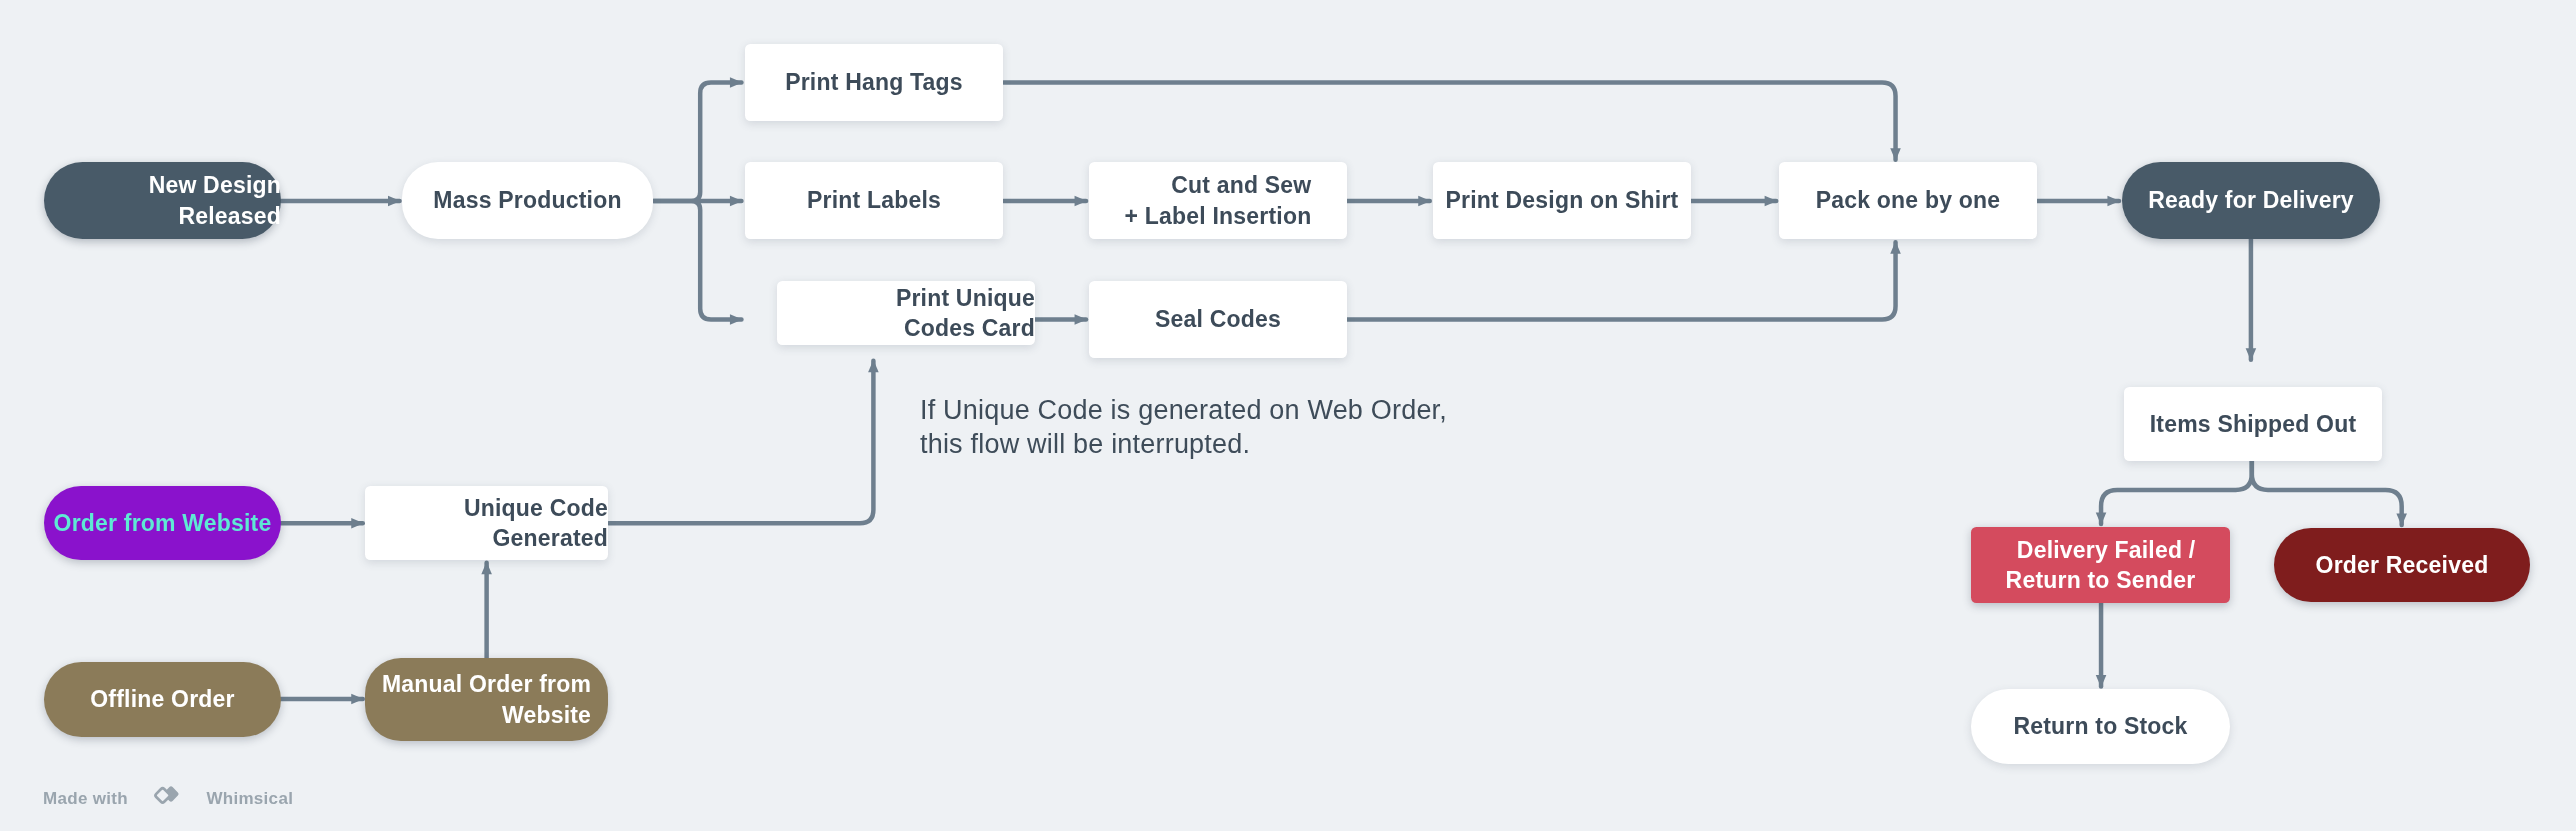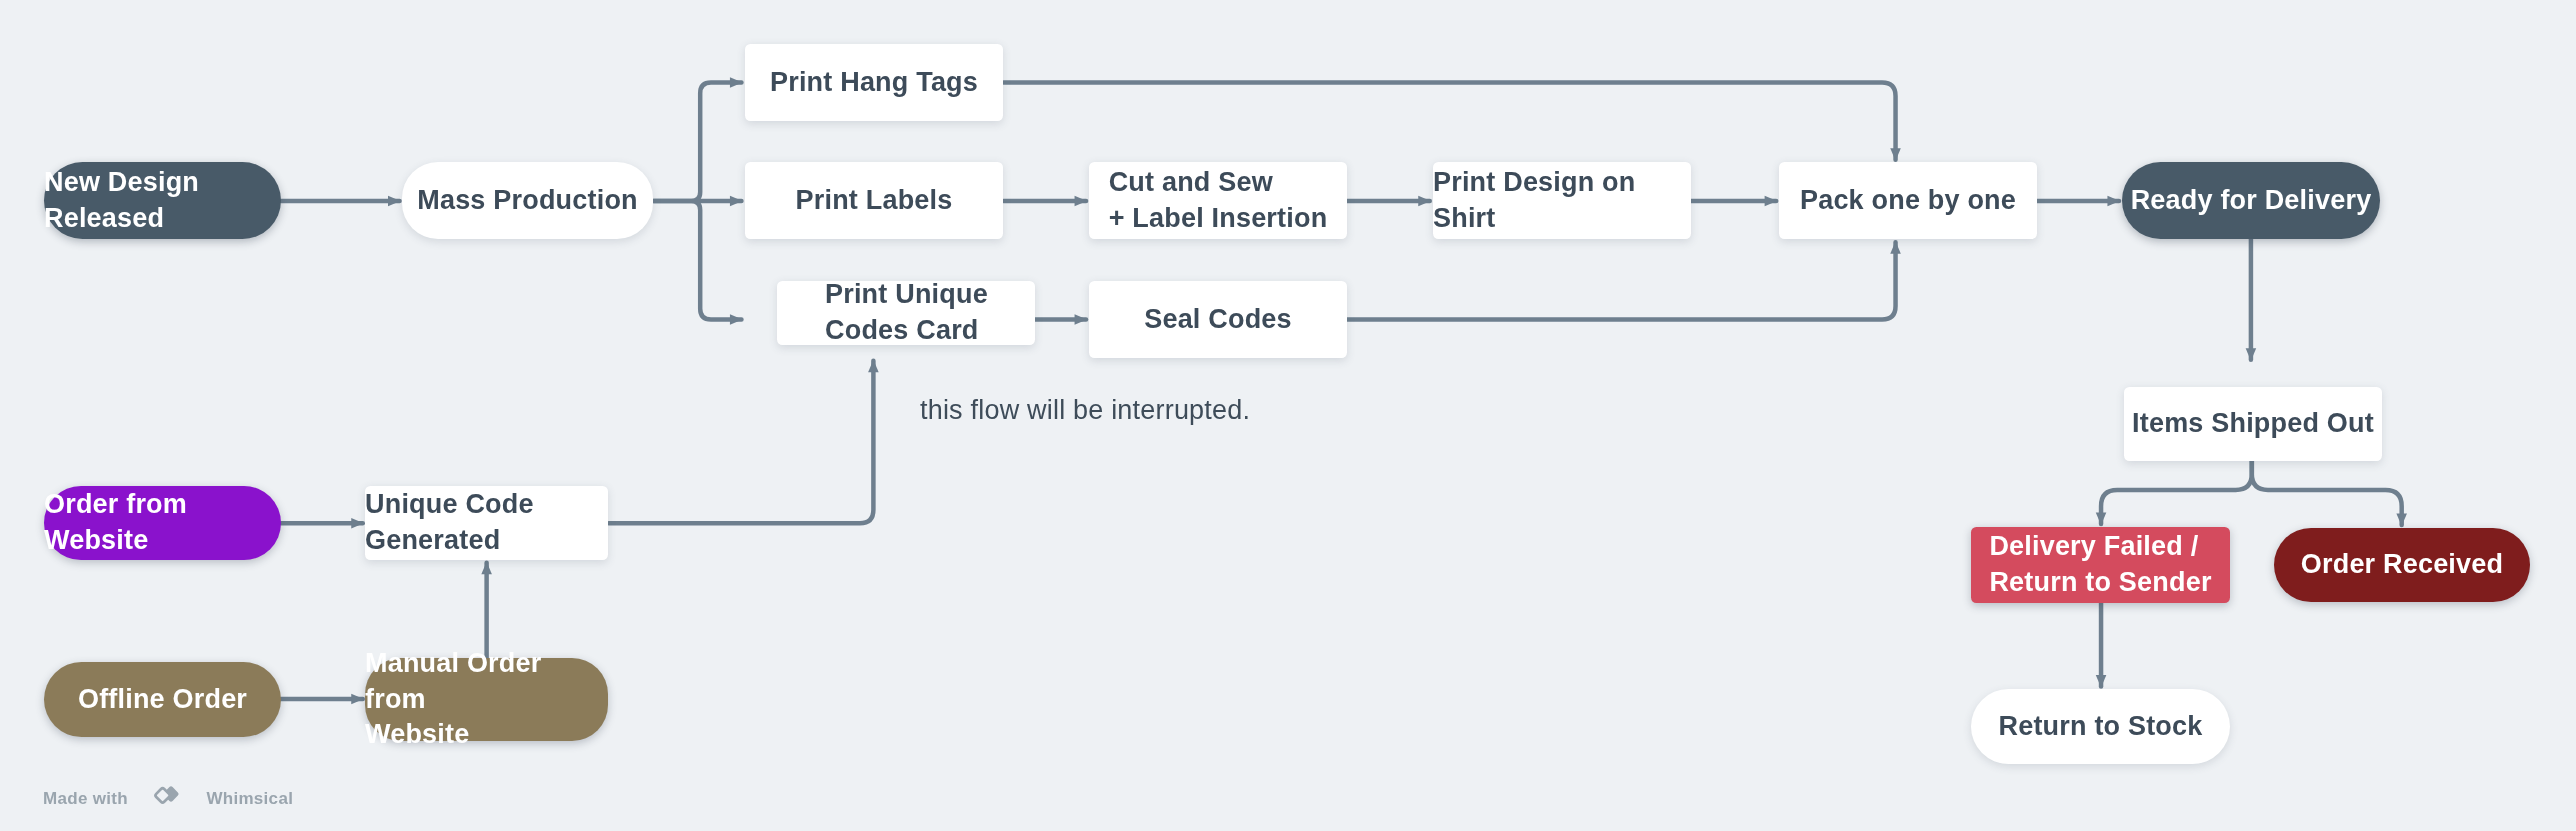--- a/index.html
+++ b/index.html
@@ -1,28 +1,28 @@
 <!DOCTYPE html>
 <html style="font-size:14.4px"><head>
 <meta charset="utf-8">
 <style>
   html,body{margin:0;padding:0;}
   body{background:#eef1f4;font-family:"Liberation Sans",sans-serif;}
   .canvas{position:relative;width:2576px;height:831px;background:#eef1f4;overflow:hidden;}
   svg.connectors{position:absolute;left:0;top:0;width:2576px;height:831px;}
   .conn{fill:none;stroke:#6e7f8e;stroke-width:5;stroke-linecap:round;stroke-linejoin:round;}
   .node{position:absolute;display:flex;align-items:center;justify-content:center;
-        box-sizing:border-box;text-align:left;font-size:27px;font-weight:700;
+        box-sizing:border-box;text-align:right;font-size:23px;font-weight:700;
         color:#3d4b59;letter-spacing:0.2px;line-height:1.32;}
   .node .lbl{white-space:pre-line;}
   .white{background:#ffffff;border-radius:5.4px;box-shadow:0 2.7px 8px rgba(60,75,95,.15);}
   .r40{border-radius:36px;}
   .pill{border-radius:897px;}
   .dark{background:#485a68;color:#ffffff;box-shadow:0 2.7px 8px rgba(50,62,78,.32);}
-  .purple{background:#8a12cc;color:#ffffff;box-shadow:0 2.7px 8px rgba(50,62,78,.28);}
+  .purple{background:#8a12cc;color:#5eead4;box-shadow:0 2.7px 8px rgba(50,62,78,.28);}
   .brown{background:#8b7b59;color:#ffffff;box-shadow:0 2.7px 8px rgba(50,62,78,.28);}
   .red{background:#d44b5e;color:#ffffff;box-shadow:0 2.7px 8px rgba(50,62,78,.28);border-radius:5.4px;}
   .blue{background:#7f1d1d;color:#ffffff;box-shadow:0 2.7px 8px rgba(50,62,78,.28);}
   .annotation{position:absolute;left:920px;top:393px;font-size:27px;font-weight:400;
               color:#3e4c59;line-height:34px;letter-spacing:0.2px;}
   .footer{position:absolute;left:43px;top:784px;display:flex;align-items:center;gap:24px;
           color:#9aa5ae;font-size:17px;font-weight:700;letter-spacing:0.3px;}
   .footer .logo{display:inline-block;}
 </style>
 </head>
@@ -126,20 +126,21 @@
   <div class="node pill brown" style="left:44px;top:662px;width:237px;height:75px;">
       <span class="lbl">Offline Order</span>
     </div>
 
   <div class="node brown r40" style="left:365px;top:658px;width:243px;height:83px;">
       <span class="lbl">Manual Order from
 Website</span>
     </div>
 
   <div class="annotation">
+    <div>If Unique Code is generated on Web Order,</div>
     <div>this flow will be interrupted.</div>
   </div>
 
   <div class="footer">
     <span>Made with</span>
     <span class="logo">
       <svg width="30.5" height="25" viewBox="0 0 34 28" xmlns="http://www.w3.org/2000/svg">
         <rect x="14.5" y="4.5" width="13.4" height="13.4" rx="2.5" transform="rotate(45 21.2 11.2)" fill="#9aa5ae"></rect>
         <rect x="5.5" y="6.5" width="12.6" height="12.6" rx="2.5" transform="rotate(45 11.8 12.8)" fill="#eef1f4" stroke="#9aa5ae" stroke-width="3"></rect>
       </svg>

